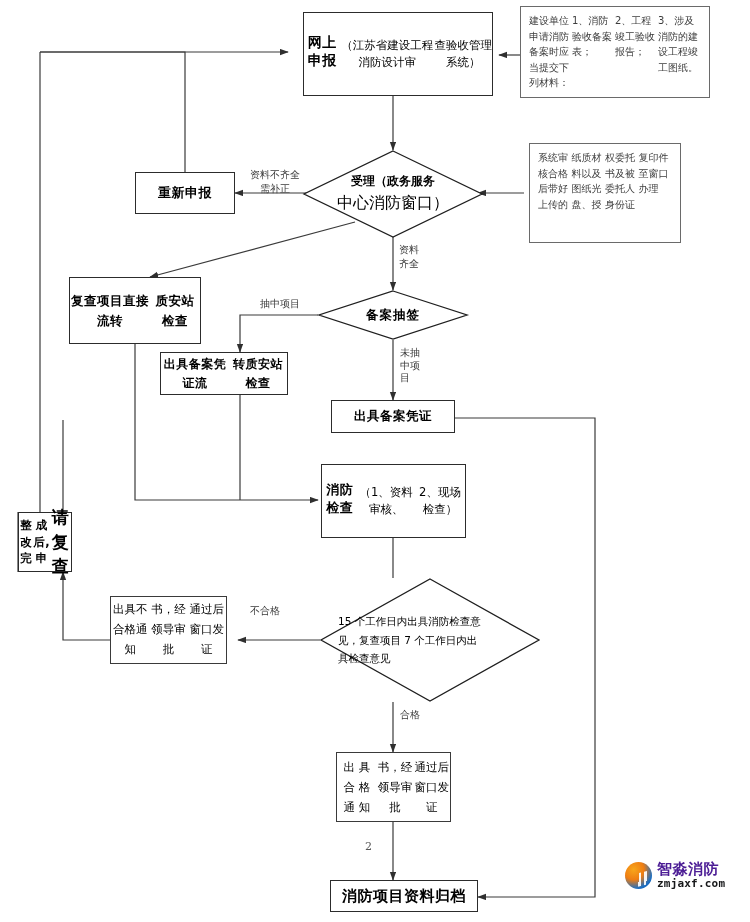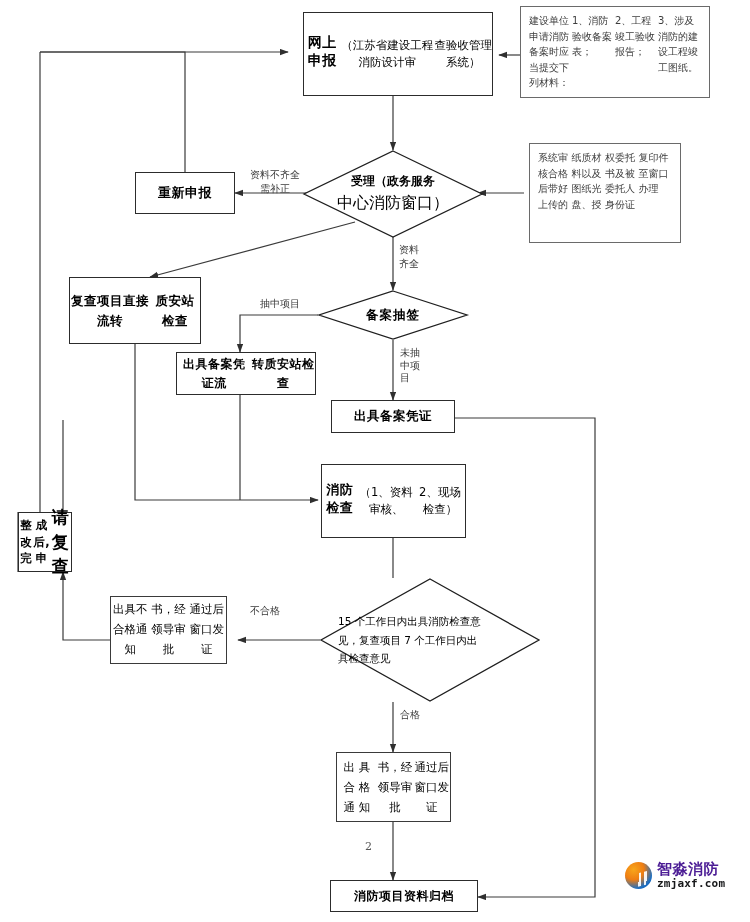--- a/index.html
+++ b/index.html
@@ -223,21 +223,21 @@
 
   <div class="diamond-wrap" style="left:318px;top:290px;width:150px;height:50px;">
     <svg width="150" height="50" viewBox="0 0 150 50">
       <polygon points="75,1 149,25 75,49 1,25" fill="#ffffff" stroke="#1f1f1f" stroke-width="1.3"></polygon>
     </svg>
     <div class="diamond-label">
       <span class="ln" style="font-size:12.5px;font-weight:bold;letter-spacing:1px;">备案抽签</span>
     </div>
   </div>
 
-  <div class="node rect heavy" style="left:176px;top:352px;width:140px;height:43px;">
+  <div class="node rect heavy" style="left:160px;top:352px;width:128px;height:43px;">
     <span class="ttl" style="font-size:12px;line-height:1.55;">出具备案凭证流</span>
     <span class="ttl" style="font-size:12px;line-height:1.55;">转质安站检查</span>
   </div>
 
   <div class="node rect heavy" style="left:331px;top:400px;width:124px;height:33px;">
     <span class="ttl" style="font-size:12.5px;">出具备案凭证</span>
   </div>
 
   <div class="node rect heavy" style="left:321px;top:464px;width:145px;height:74px;">
     <span class="ttl" style="font-size:13px;margin-bottom:4px;">消防检查</span>
@@ -268,21 +268,21 @@
     </div>
   </div>
 
   <div class="node rect" style="left:336px;top:752px;width:115px;height:70px;">
     <span class="sub" style="font-size:11.5px;line-height:1.75;">出 具 合 格 通 知</span>
     <span class="sub" style="font-size:11.5px;line-height:1.75;">书，经领导审批</span>
     <span class="sub" style="font-size:11.5px;line-height:1.75;">通过后窗口发证</span>
   </div>
 
   <div class="node rect heavy" style="left:330px;top:880px;width:148px;height:32px;">
-    <span class="ttl" style="font-size:12px;">消防项目资料归档</span>
+    <span class="ttl" style="font-size:15px;">消防项目资料归档</span>
   </div>
 
   <div class="edge-label" style="left:239px;top:168px;width:72px;">资料不齐全
 需补正</div>
 
   <div class="edge-label" style="left:399px;top:243px;width:30px;text-align:left;">资料
 齐全</div>
 
   <div class="edge-label" style="left:249px;top:297px;width:62px;">抽中项目</div>
 

